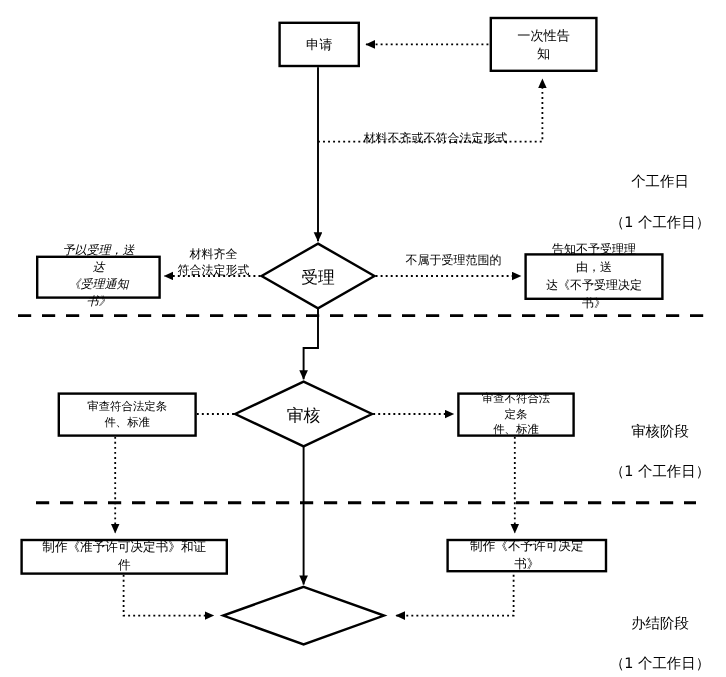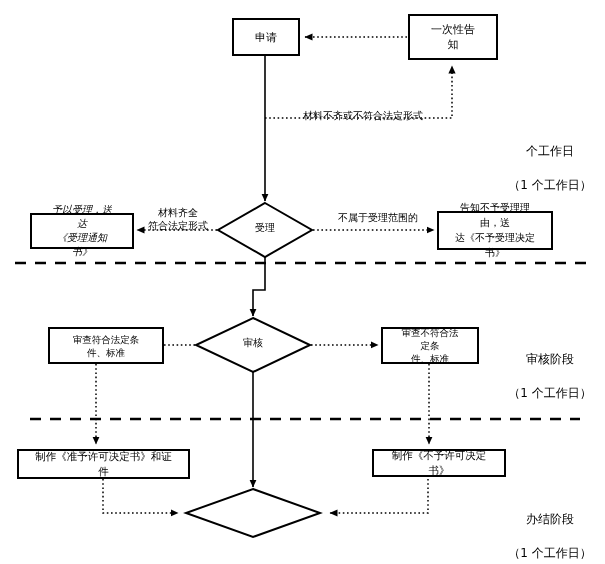--- a/index.html
+++ b/index.html
@@ -34,24 +34,24 @@
     text-align: center;
     font-size: 11px;
     line-height: 15px;
     color: #000000;
     letter-spacing: 0px;
     padding: 1px 16px;
   }
   .node-diamond-label {
     position: absolute;
     display: flex;
-    align-items: flex-start;
+    align-items: flex-end;
     justify-content: center;
     text-align: center;
-    font-size: 10px;
+    font-size: 14px;
     line-height: 14px;
     color: #000000;
   }
   .edge-label {
     position: absolute;
     text-align: center;
     font-size: 10px;
     line-height: 13px;
     color: #000000;
     background: transparent;
@@ -125,21 +125,21 @@
   <div class="node-box" style="left:408px; top:14px; width:90px; height:46px;">
     <span>一次性告知</span>
   </div>
 
   <div class="node-box" style="left:30px; top:213px; width:104px; height:36px; font-size:10px; line-height:14px;">
     <span style="white-space:pre-line;font-style:italic;">予以受理，送达
 《受理通知书》</span>
   </div>
 
   <div class="node-box" style="left:437px; top:211px; width:116px; height:39px; font-size:10px; line-height:15px;">
-    <span style="white-space:pre-line;font-family:Liberation Mono, monospace;">告知不予受理理由，送
+    <span style="white-space:pre-line;">告知不予受理理由，送
 达《不予受理决定书》</span>
   </div>
 
   <div class="node-box" style="left:48px; top:327px; width:116px; height:37px; font-size:9.5px; line-height:13px;">
     <span style="white-space:pre-line;">审查符合法定条
 件、标准</span>
   </div>
 
   <div class="node-box" style="left:381px; top:327px; width:98px; height:37px; font-size:9.5px; line-height:13px;">
     <span style="white-space:pre-line;">审查不符合法定条

